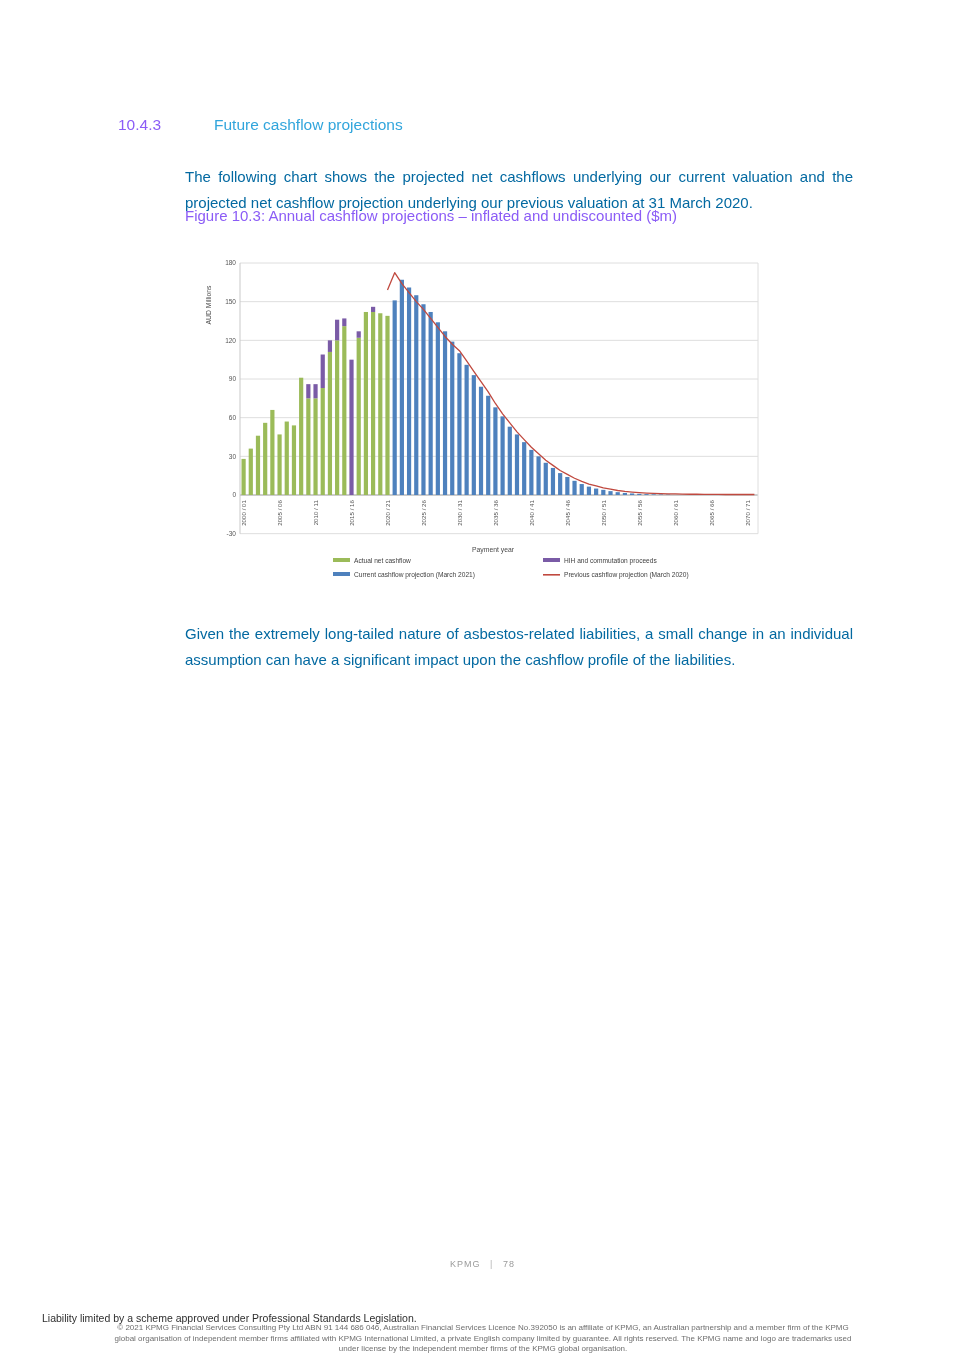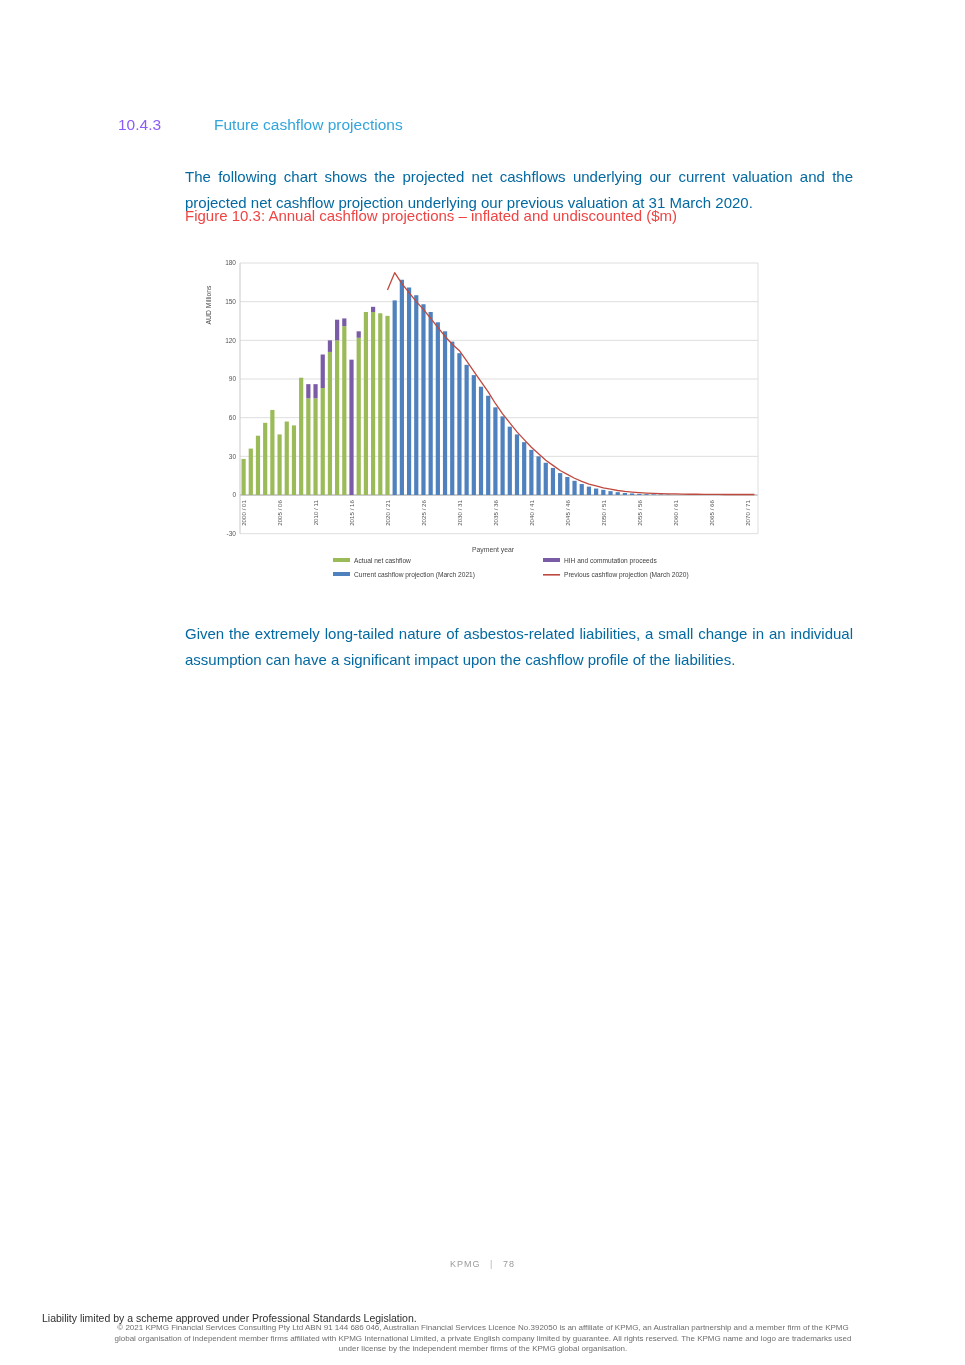--- a/index.html
+++ b/index.html
@@ -4,21 +4,21 @@
 <style>
   html,body{margin:0;padding:0;background:#ffffff;}
   .page{position:relative;width:965px;height:1365px;background:#fff;overflow:hidden;
         font-family:"Liberation Sans",sans-serif;color:#3a3a3a;}
   .sec-num{position:absolute;left:118px;top:116px;font-size:15.5px;color:#8b5cf6;}
   .sec-title{position:absolute;left:185px;top:116px;font-size:15.5px;color:#31a5dc;margin-left:29px;}
   .para{position:absolute;left:185px;width:668px;font-size:15px;line-height:26px;
         text-align:justify;color:#0369a1;}
   #para1{top:149px;}
   #para2{top:606px;}
-  .fig-caption{position:absolute;left:185px;top:207px;font-size:15px;color:#ef4444;}
+  .fig-caption{position:absolute;left:185px;top:207px;font-size:15px;color:#8b5cf6;}
   .chart-wrap{position:absolute;left:198px;top:255px;width:565px;height:338px;}
   .chart-wrap svg{display:block;}
   .tick{font-size:6.5px;fill:#555;}
   .xtick{font-size:6.2px;fill:#555;}
   .axis-title{font-size:6.8px;fill:#4a4a4a;}
   .legend-label{font-size:6.6px;fill:#3f3f3f;}
   .footer-pageline{position:absolute;top:1259px;left:0;width:965px;text-align:center;
         font-size:9px;letter-spacing:1px;color:#9b9b9b;}
   .footer-pageline .sep{margin:0 6px;color:#b5b5b5;}
   .footer-copy{position:absolute;top:1283px;left:113px;width:740px;text-align:center;

